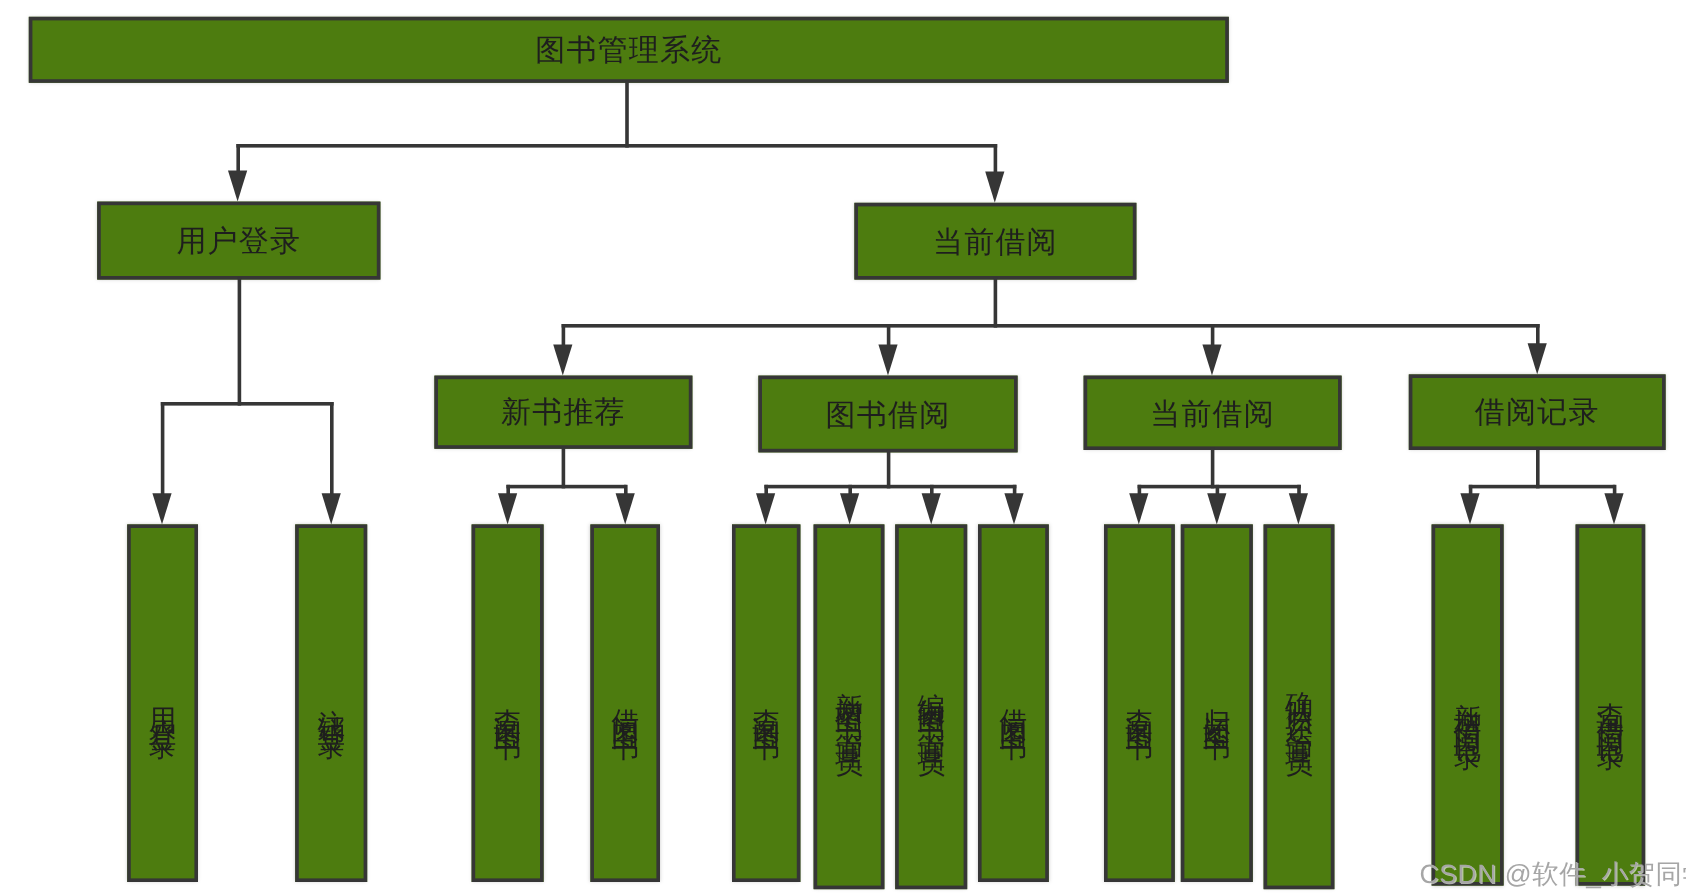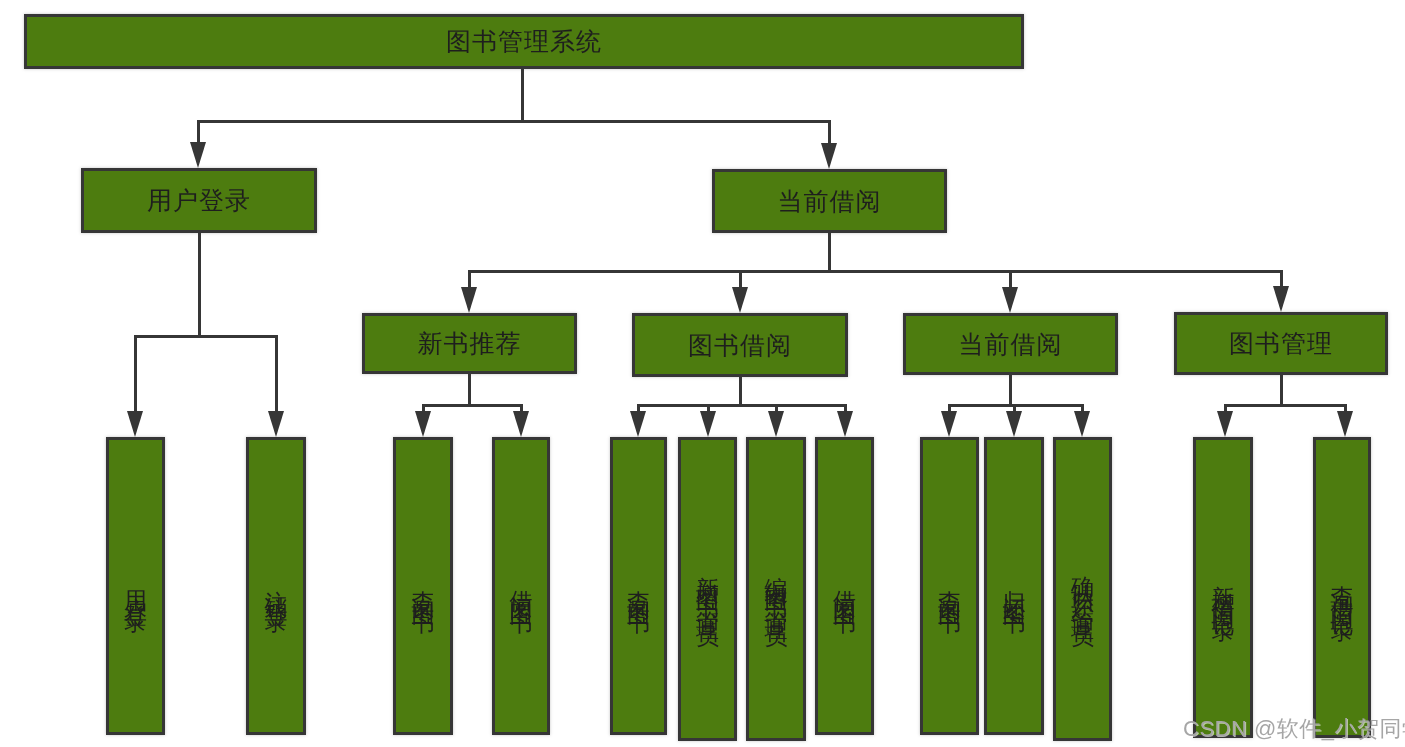--- a/index.html
+++ b/index.html
@@ -73,21 +73,21 @@
   <div class="box" style="left:632px;top:313px;width:216px;height:64px">
     <span class="hlabel">图书借阅</span>
   </div>
   <div class="box" style="left:362px;top:313px;width:215px;height:61px">
     <span class="hlabel">新书推荐</span>
   </div>
   <div class="box" style="left:903px;top:313px;width:215px;height:62px">
     <span class="hlabel">当前借阅</span>
   </div>
   <div class="box" style="left:1174px;top:312px;width:214px;height:63px">
-    <span class="hlabel">图书管理</span>
+    <span class="hlabel">借阅记录</span>
   </div>
 
   <div class="line" style="left:468px;top:372px;width:3px;height:35px"></div>
   <div class="line" style="left:422px;top:404px;width:100px;height:3px"></div>
   <div class="line" style="left:422px;top:404px;width:3px;height:10px"></div>
   <div class="line" style="left:520px;top:404px;width:3px;height:10px"></div>
   <div class="arrow" style="left:415px;top:411px"></div>
   <div class="arrow" style="left:513px;top:411px"></div>
 
   <div class="line" style="left:739px;top:375px;width:3px;height:32px"></div>

